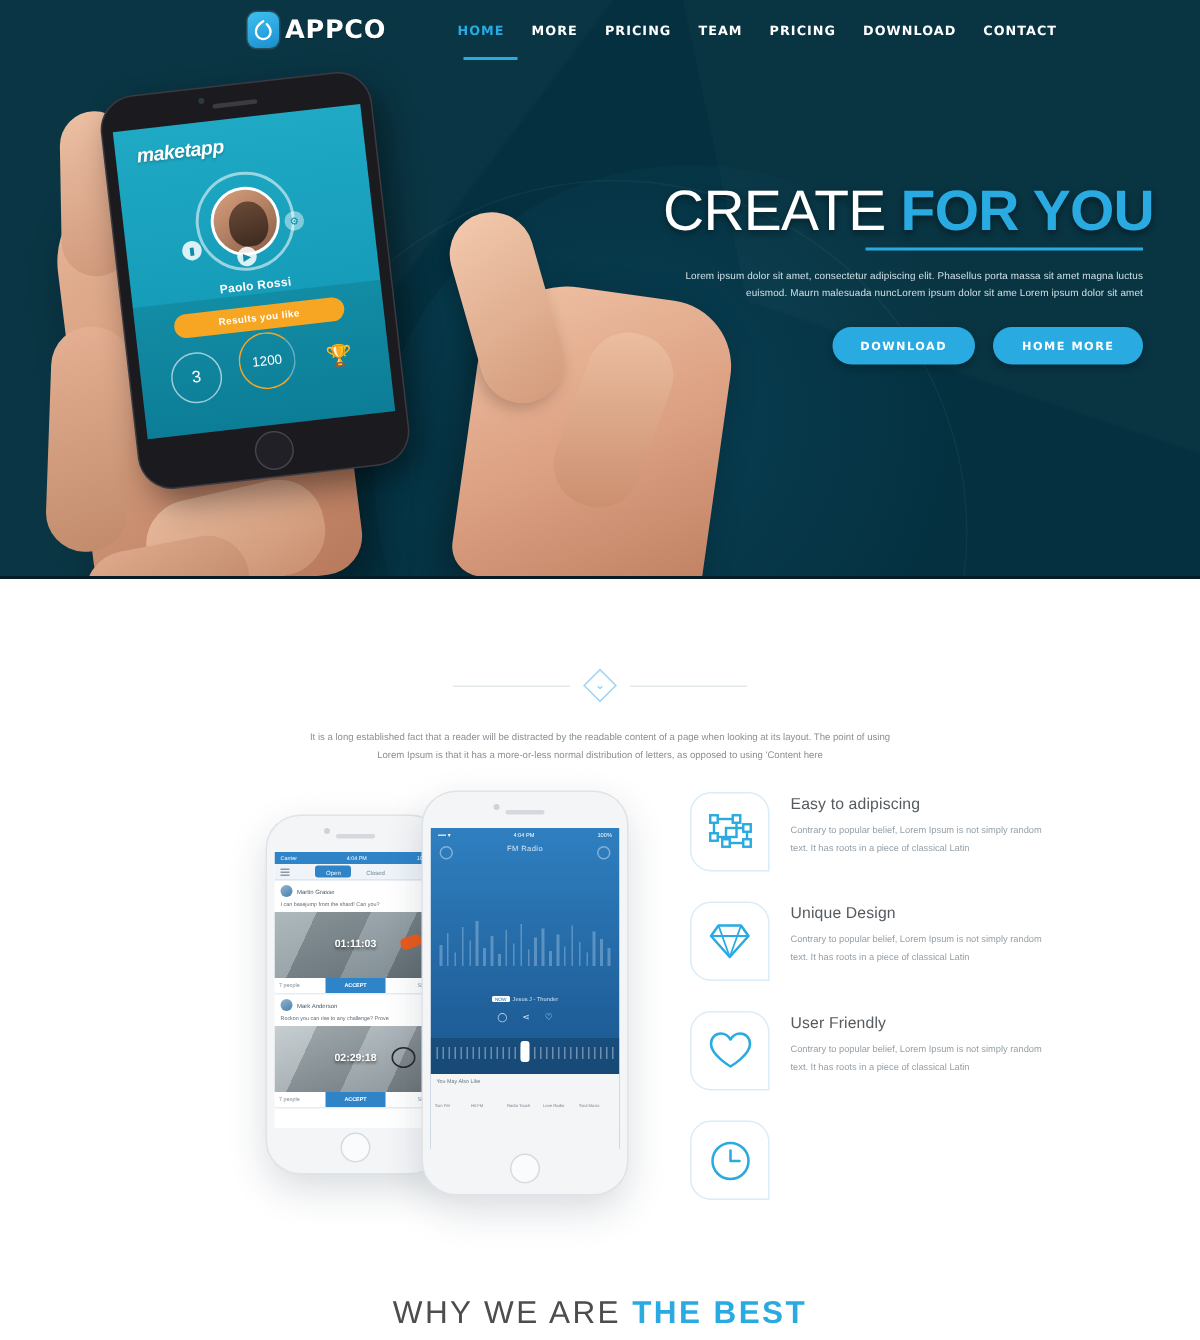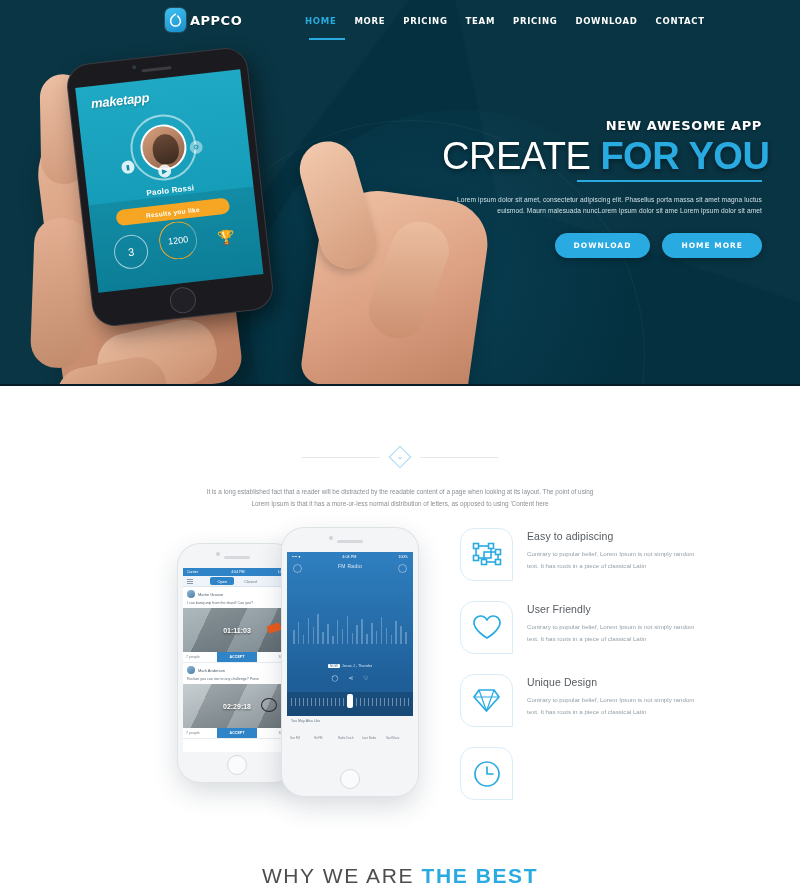--- a/index.html
+++ b/index.html
@@ -54,21 +54,21 @@
     display:flex; align-items:center; gap:4px;
     cursor:pointer;
   }
   .logo-mark {
     width:21px; height:24px; border-radius:6px;
     background:linear-gradient(160deg,#3fc0f0,#1a8fce);
     display:flex; align-items:center; justify-content:center;
     box-shadow:0 0 0 1px rgba(255,255,255,0.12);
   }
   .logo-text {
-    color:#ffffff; font-size:13px; font-weight:bold;
+    color:#ffffff; font-size:17px; font-weight:bold;
     letter-spacing:0.5px; line-height:1;
     font-family:"DejaVu Sans", sans-serif;
     text-shadow:0 1px 0 rgba(0,0,0,0.35);
   }
   .nav {
     position:absolute; left:305px; top:0; height:41px;
     display:flex; align-items:center; gap:18px;
   }
   .nav-item {
     position:relative;
@@ -437,21 +437,20 @@
       </div>
 
       <div class="hand-right">
         <div class="hr-palm"></div>
         <div class="hr-index"></div>
         <div class="hr-thumb"></div>
       </div>
     </div>
 
     <div class="hero-copy">
-      <div class="hero-kicker">NEW AWESOME APP</div>
       <h1 class="hero-title"><span>CREATE</span> <span class="accent">FOR YOU</span></h1>
       <div class="hero-rule"></div>
       <p class="hero-para">Lorem ipsum dolor sit amet, consectetur adipiscing elit. Phasellus porta massa sit amet magna luctus euismod. Maurn malesuada nuncLorem ipsum dolor sit ame Lorem ipsum dolor sit amet</p>
       <div class="hero-btns">
         <button class="btn">DOWNLOAD</button>
         <button class="btn">HOME MORE</button>
       </div>
     </div>
 
     <div class="topbar">
@@ -665,45 +664,45 @@
             </svg>
           </span>
           <span class="feat-body">
             <span class="feat-title" style="display:block">Easy to adipiscing</span>
             <span class="feat-desc" style="display:block">Contrary to popular belief, Lorem Ipsum is not simply random text. It has roots in a piece of classical Latin</span>
           </span>
         </div>
 
         <div class="feature">
           <span class="feat-box">
-            <svg width="30" height="27" viewBox="0 0 30 27" aria-hidden="true">
-              <path d="M15 24C15 24 2 16.4 2 8.8 2 4.9 5 2 8.6 2c2.7 0 5 1.6 6.4 4 1.4-2.4 3.7-4 6.4-4C25 2 28 4.9 28 8.8 28 16.4 15 24 15 24z" fill="none" stroke="#29abe2" stroke-width="1.7" stroke-linejoin="round"></path>
-            </svg>
-          </span>
-          <span class="feat-body">
-            <span class="feat-title" style="display:block">User Friendly</span>
-            <span class="feat-desc" style="display:block">Contrary to popular belief, Lorem Ipsum is not simply random text. It has roots in a piece of classical Latin</span>
-          </span>
-        </div>
-
-        <div class="feature">
-          <span class="feat-box">
             <svg width="29" height="27" viewBox="0 0 29 27" aria-hidden="true">
               <path d="M7 3h15l5 7-12.5 14L2 10z" fill="none" stroke="#29abe2" stroke-width="1.7" stroke-linejoin="round"></path>
               <path d="M2 10h25M7 3l2.5 7 5 14M22 3l-2.5 7-5 14M9.5 10h10" fill="none" stroke="#29abe2" stroke-width="1.2"></path>
             </svg>
           </span>
           <span class="feat-body">
             <span class="feat-title" style="display:block">Unique Design</span>
             <span class="feat-desc" style="display:block">Contrary to popular belief, Lorem Ipsum is not simply random text. It has roots in a piece of classical Latin</span>
           </span>
         </div>
 
         <div class="feature">
           <span class="feat-box">
+            <svg width="30" height="27" viewBox="0 0 30 27" aria-hidden="true">
+              <path d="M15 24C15 24 2 16.4 2 8.8 2 4.9 5 2 8.6 2c2.7 0 5 1.6 6.4 4 1.4-2.4 3.7-4 6.4-4C25 2 28 4.9 28 8.8 28 16.4 15 24 15 24z" fill="none" stroke="#29abe2" stroke-width="1.7" stroke-linejoin="round"></path>
+            </svg>
+          </span>
+          <span class="feat-body">
+            <span class="feat-title" style="display:block">User Friendly</span>
+            <span class="feat-desc" style="display:block">Contrary to popular belief, Lorem Ipsum is not simply random text. It has roots in a piece of classical Latin</span>
+          </span>
+        </div>
+
+        <div class="feature">
+          <span class="feat-box">
             <svg width="28" height="28" viewBox="0 0 28 28" aria-hidden="true">
               <circle cx="14" cy="14" r="12" fill="none" stroke="#29abe2" stroke-width="1.7"></circle>
               <path d="M14 7v7h6" fill="none" stroke="#29abe2" stroke-width="1.7" stroke-linecap="round" stroke-linejoin="round"></path>
             </svg>
           </span>
         </div>
 
       </div>
     </div>
 

